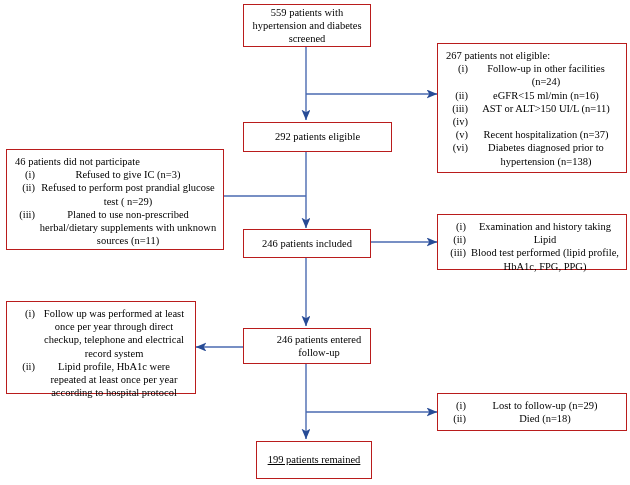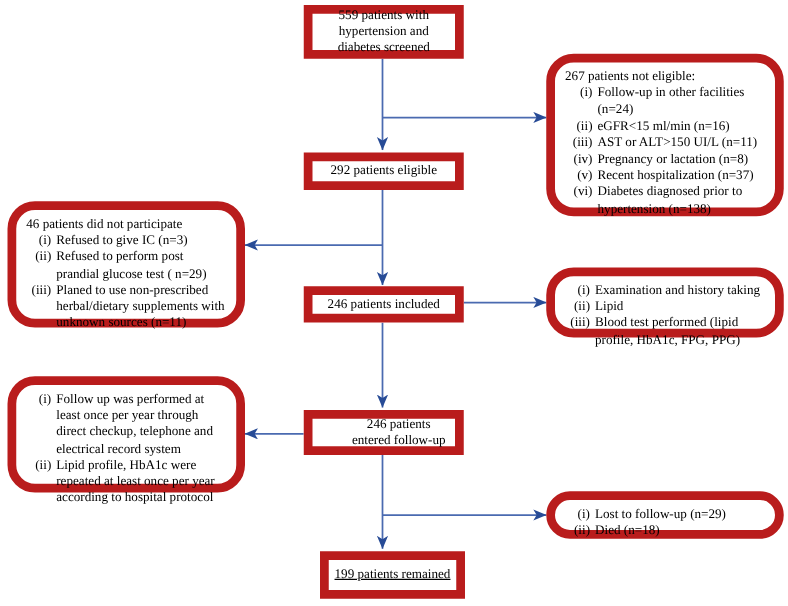--- a/index.html
+++ b/index.html
@@ -19,37 +19,36 @@
     position: absolute;
     left: 0;
     top: 0;
     width: 630px;
     height: 485px;
     pointer-events: none;
   }
   .box {
     position: absolute;
     box-sizing: border-box;
-    border: 7px solid #b91c1c;
+    border: 1px solid #b91c1c;
     background: #ffffff;
     color: #000000;
     font-size: 10.5px;
     line-height: 13.2px;
     z-index: 3;
   }
   .box.center {
     display: flex;
     align-items: center;
     justify-content: center;
     text-align: center;
     padding: 2px 4px;
   }
   .box.listbox {
     padding: 5px 6px 5px 6px;
-    border-radius: 22px;
   }
   .headline {
     display: block;
     margin-bottom: 0px;
     padding-left: 2px;
     white-space: nowrap;
   }
   ul.items {
     list-style: none;
     margin: 0;
@@ -65,20 +64,21 @@
     flex: 0 0 auto;
     text-align: right;
     width: 22px;
     white-space: nowrap;
     padding-right: 4px;
   }
   .rn.wide { width: 24px; }
   .itxt {
     flex: 1 1 auto;
     text-indent: 0;
+    text-align: center;
   }
   .boxline { white-space: pre-line; }
 </style>
 </head>
 <body>
 
 <div id="canvas">
 
   <svg id="connectors" viewBox="0 0 630 485" xmlns="http://www.w3.org/2000/svg">
     <defs>
@@ -123,38 +123,37 @@
       <li>
         <span class="rn wide">(ii)</span>
         <span class="itxt">eGFR&lt;15 ml/min (n=16)</span>
       </li>
       <li>
         <span class="rn wide">(iii)</span>
         <span class="itxt">AST or ALT&gt;150 UI/L (n=11)</span>
       </li>
       <li>
         <span class="rn wide">(iv)</span>
-        <span class="itxt">Pregnancy or lactation (n=8)</span>
       </li>
       <li>
         <span class="rn wide">(v)</span>
         <span class="itxt">Recent hospitalization (n=37)</span>
       </li>
       <li>
         <span class="rn wide">(vi)</span>
         <span class="itxt">Diabetes diagnosed prior to hypertension (n=138)</span>
       </li>
     </ul>
   </div>
 
-  <div class="box center" style="left:243px; top:122px; width:128px; height:30px;">
+  <div class="box center" style="left:243px; top:122px; width:149px; height:30px;">
     <span class="boxline">292 patients eligible</span>
   </div>
 
-  <div class="box listbox" style="left:6px; top:161px; width:190px; height:101px;">
+  <div class="box listbox" style="left:6px; top:149px; width:218px; height:101px;">
     <span class="headline">46 patients did not participate</span>
     <ul class="items">
       <li>
         <span class="rn">(i)</span>
         <span class="itxt">Refused to give IC (n=3)</span>
       </li>
       <li>
         <span class="rn">(ii)</span>
         <span class="itxt">Refused to perform post prandial glucose test ( n=29)</span>
       </li>

